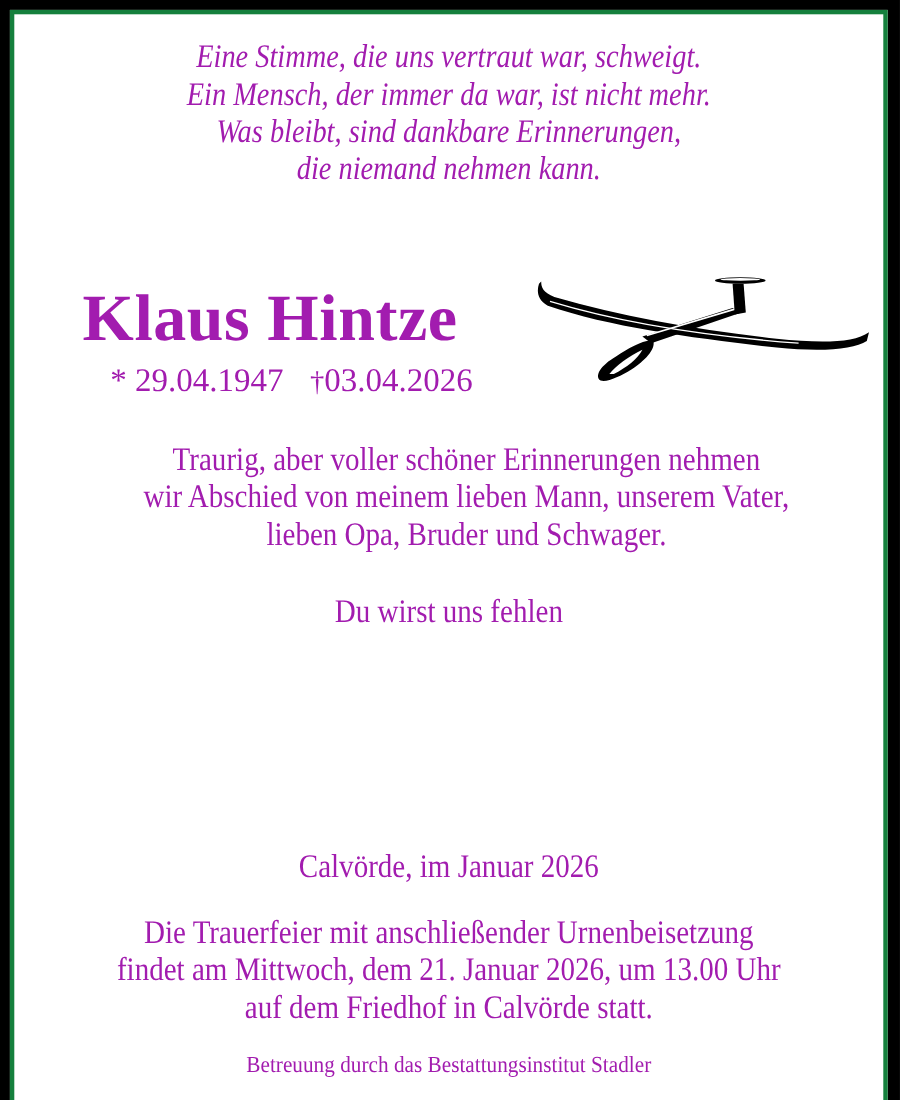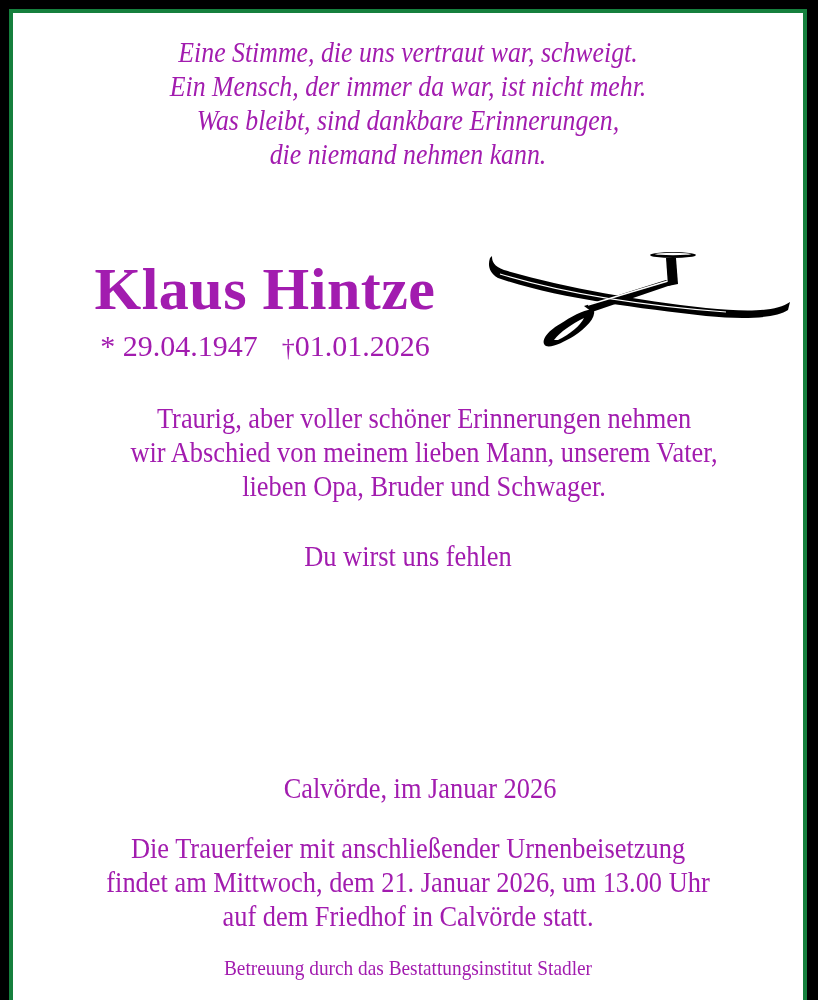--- a/index.html
+++ b/index.html
@@ -6,52 +6,52 @@
     body { width: 818px; height: 1000px; position: relative; overflow: hidden; }
     .frame {
       position: absolute; left: 9px; top: 9px; width: 798px; height: 996px;
       background: #fff; border: 4px solid #15803d; box-sizing: border-box;
       font-family: "Liberation Serif", "DejaVu Serif", serif; color: #a21caf;
     }
     .poem-wrap { position: absolute; left: 0; top: 22px; width: 100%; }
     .poem-wrap div { text-align: center; font-style: italic; font-size: 30px; line-height: 34px; transform: scaleX(0.86); }
 
     .intro { position: absolute; left: 80px; width: 340px; text-align: center; font-size: 27px; top: 190px; }
-    .name { position: absolute; left: 62px; width: 380px; text-align: center; font-size: 60px; font-weight: bold; top: 242px; letter-spacing: 0.5px; }
+    .name { position: absolute; left: 62px; width: 380px; text-align: left; font-size: 60px; font-weight: bold; top: 242px; letter-spacing: 0.5px; }
     .dates { position: absolute; left: 62px; width: 380px; text-align: center; font-size: 30px; top: 316px; }
     .dates .gap { display: inline-block; width: 24px; }
     .cross { font-size: 26px; }
 
     .glider { position: absolute; left: 463px; top: 215px; width: 330px; height: 120px; }
 
     .body-text div { text-align: center; font-size: 30px; line-height: 34px; transform: scaleX(0.88); white-space: nowrap; }
     .para1 { position: absolute; left: 16px; top: 388px; width: 100%; }
     .miss { position: absolute; left: 0; top: 526px; width: 100%; }
     .signers { position: absolute; left: 0; top: 572px; width: 100%; }
     .signers div { text-align: center; font-weight: bold; font-size: 29px; line-height: 39px; transform: scaleX(0.9); white-space: nowrap; }
-    .place { position: absolute; left: 0; top: 758px; width: 100%; padding-left: 12px; }
+    .place { position: absolute; left: 0; top: 758px; width: 100%; }
     .para2 { position: absolute; left: 0; top: 818px; width: 100%; }
     .footer { position: absolute; left: 0; top: 943px; width: 100%; text-align: center; font-size: 21px; transform: scaleX(0.92); white-space: nowrap; }
   </style>
 </head>
 <body>
 
 <div class="frame">
 
   <div class="poem-wrap">
     <div>Eine Stimme, die uns vertraut war, schweigt.</div>
     <div>Ein Mensch, der immer da war, ist nicht mehr.</div>
     <div>Was bleibt, sind dankbare Erinnerungen,</div>
     <div>die niemand nehmen kann.</div>
   </div>
 
   <div class="name">Klaus Hintze</div>
   <div class="dates">
     <span>*</span>
-    <span>29.04.1947</span><span class="gap"></span><span class="cross">†</span><span>01.01.2026</span>
+    <span>29.04.1947</span><span class="gap"></span><span class="cross">†</span><span>03.04.2026</span>
   </div>
 
   <svg class="glider" viewBox="0 0 330 120">
 
     <path d="M14 30 C12 36 12 44 22 50 C80 70 160 80 230 88 C270 92 300 90 312 82 L314 74 C300 84 270 84 230 80 C160 72 90 60 28 42 C18 38 16 34 16 28 Z" fill="#000"></path>
 
     <path d="M108 78 L190 52 L198 56 L116 84 Z" fill="#000"></path>
     <path d="M112 77 L192 53" stroke="#fff" stroke-width="1.5"></path>
 
     <path d="M190 30 L200 30 L202 56 L192 58 Z" fill="#000"></path>

